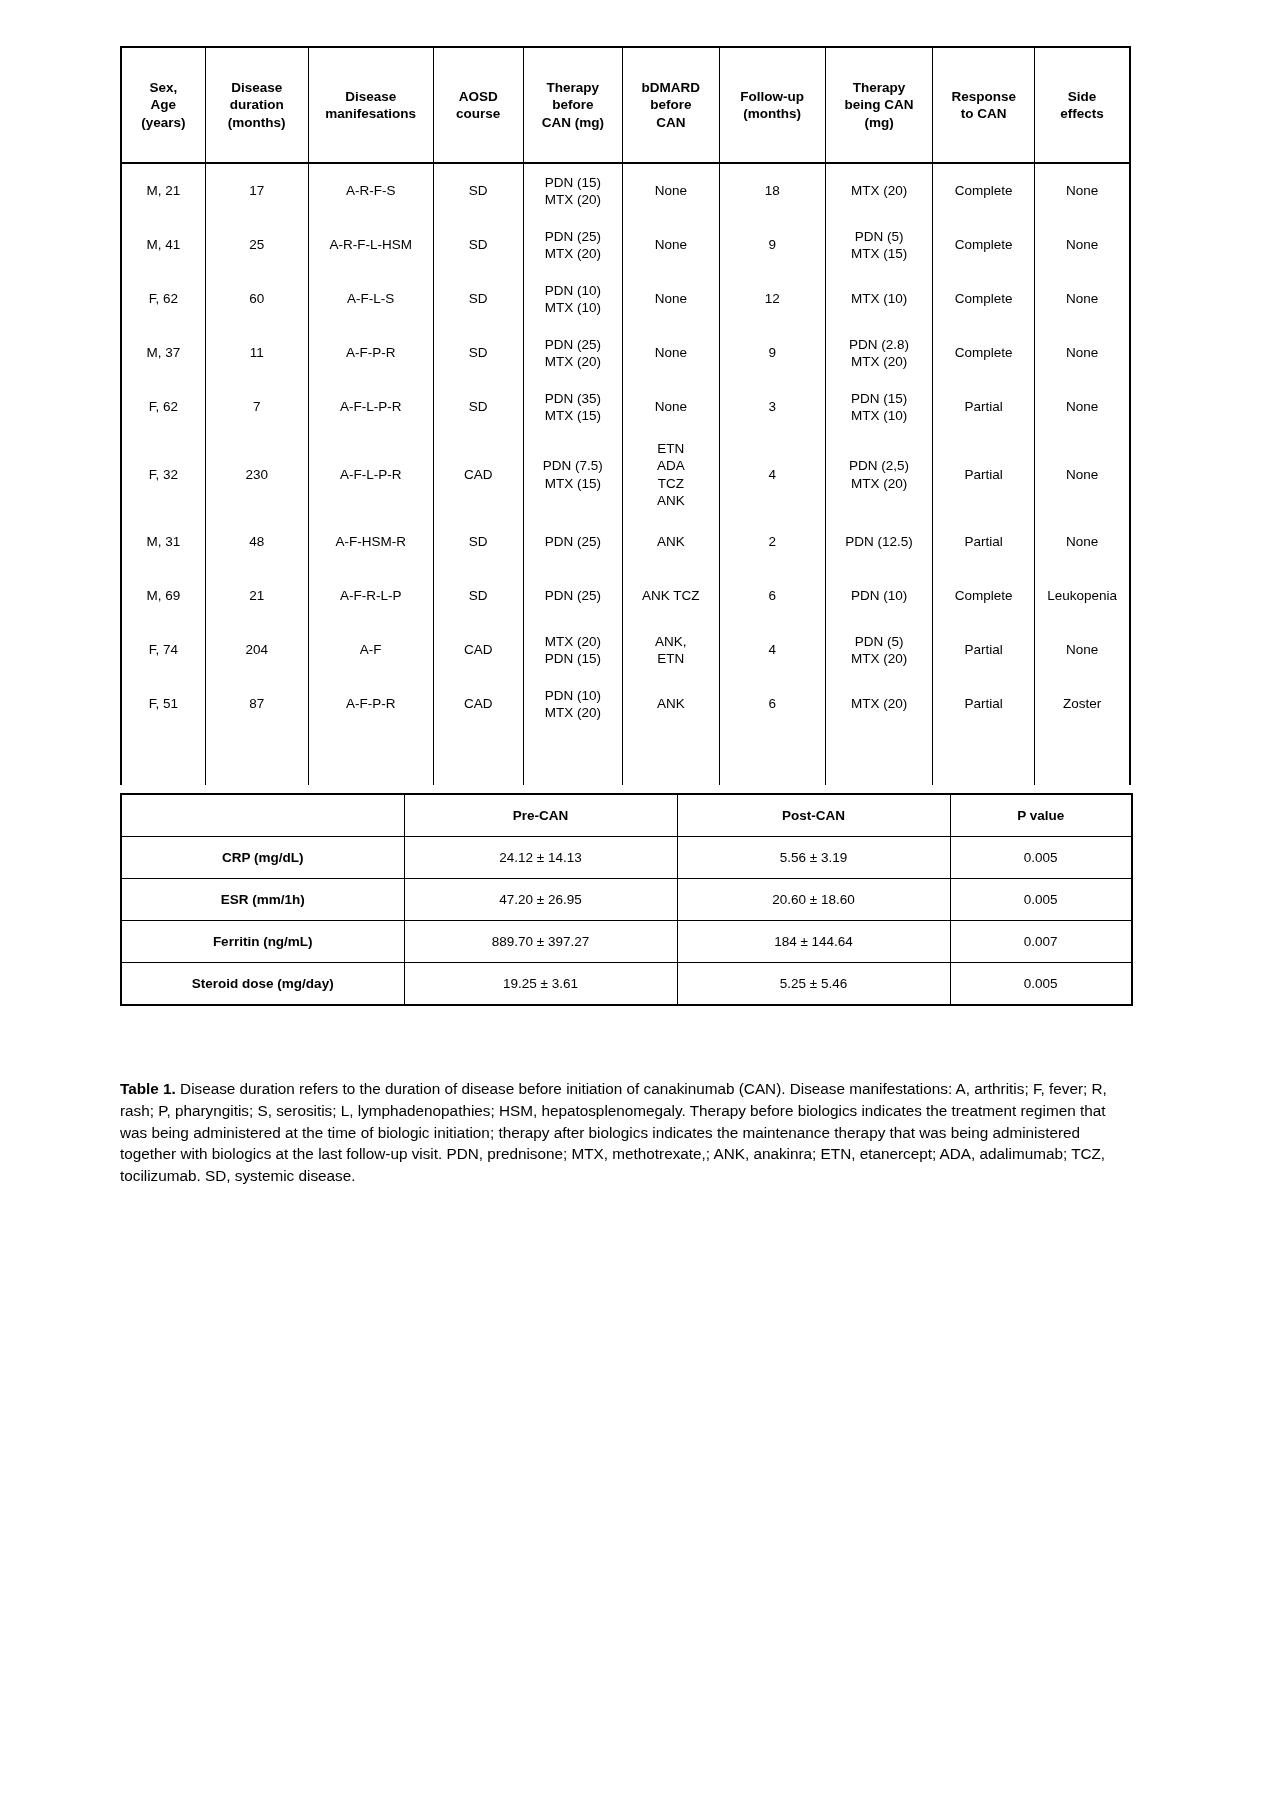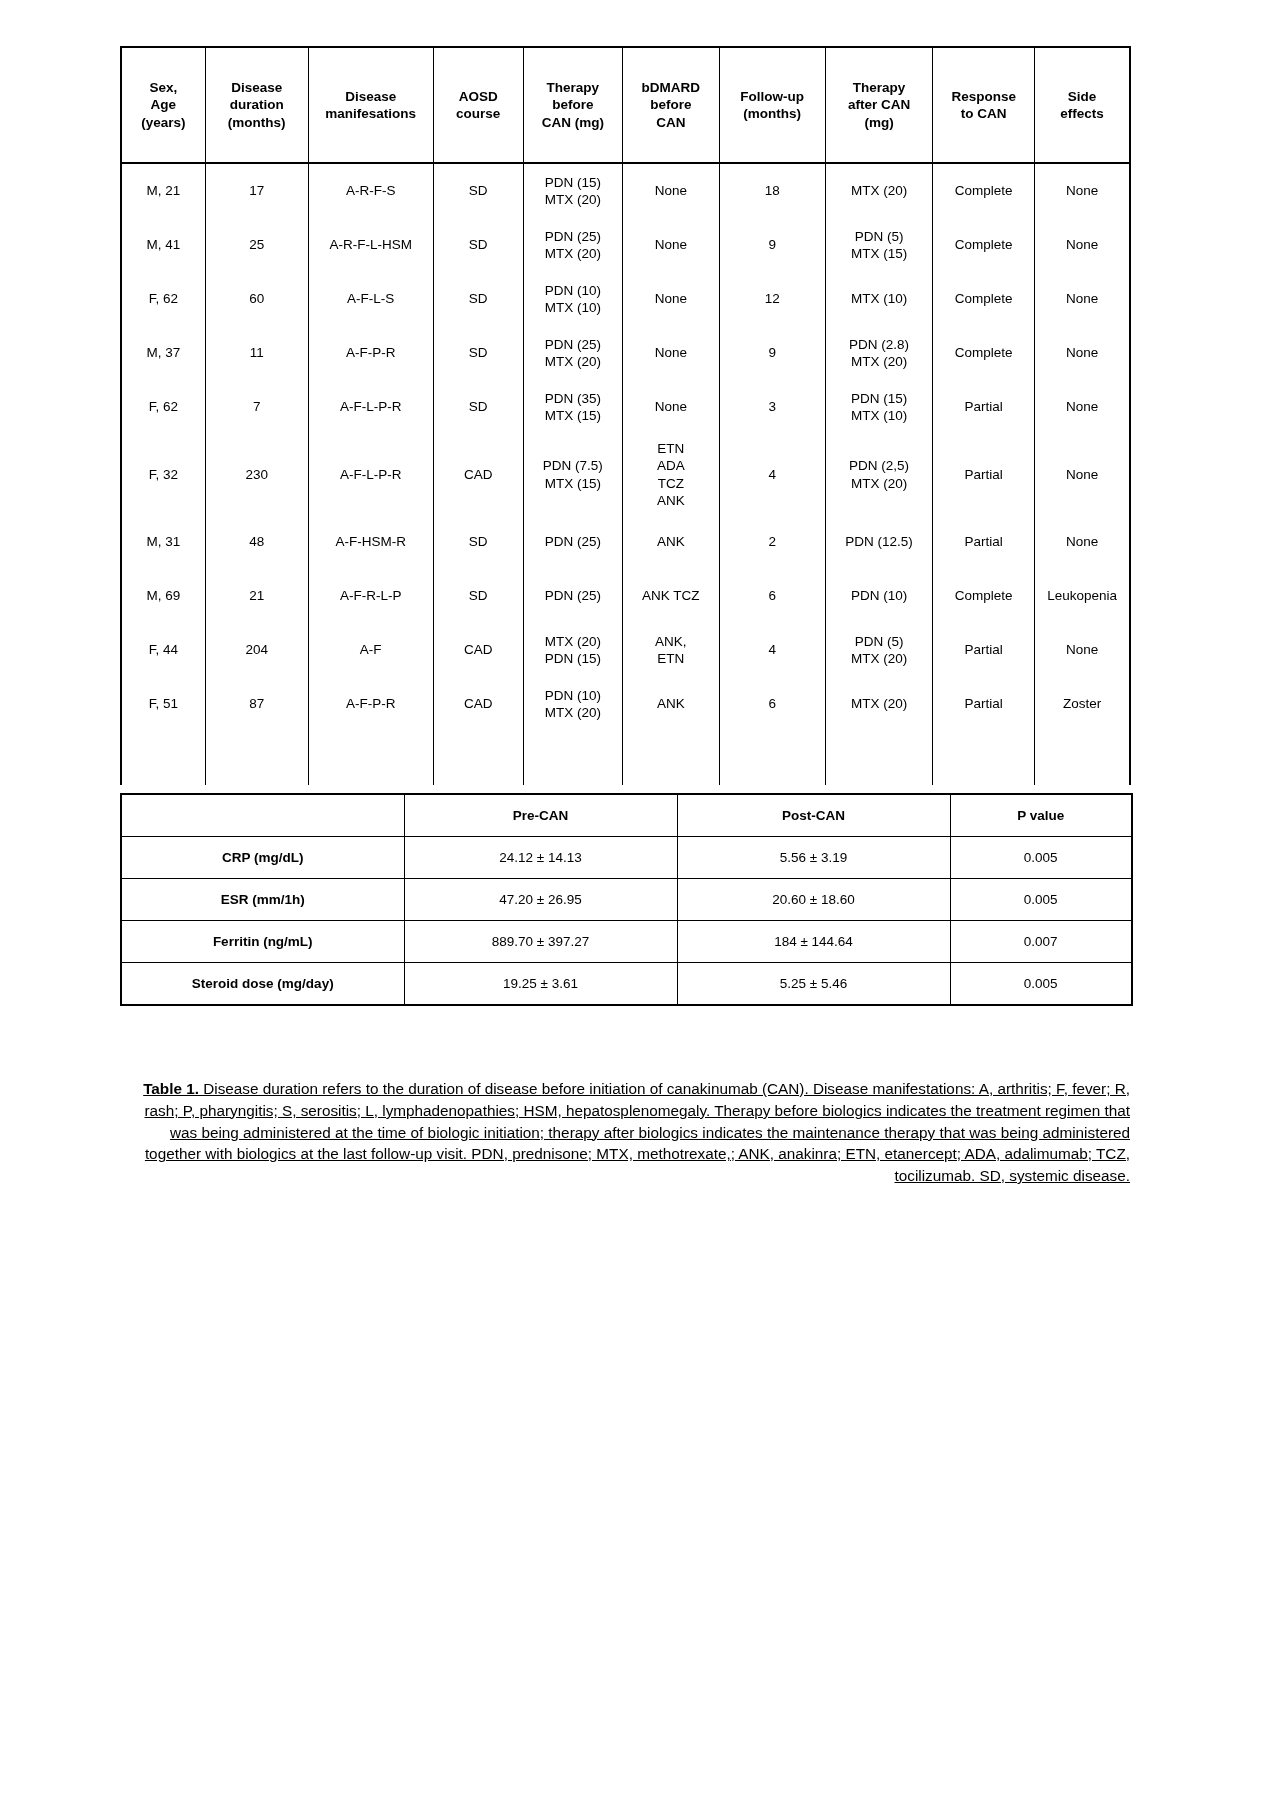--- a/index.html
+++ b/index.html
@@ -94,22 +94,21 @@
   col.s0 { width: 283px; }
   col.s1 { width: 273px; }
   col.s2 { width: 273px; }
   col.s3 { width: 182px; }
 
   .caption {
     margin-top: 72px;
     width: 1010px;
     font-size: 15.3px;
     line-height: 1.42;
-    text-align: right;
-    text-decoration: underline;
+    text-align: left;
   }
   .caption b {
     font-weight: bold;
   }
   .table-wrap {
     position: relative;
   }
 </style>
 </head>
 <body>
@@ -159,21 +158,21 @@
             <span>bDMARD</span>
             <span>before</span>
             <span>CAN</span>
           </th>
           <th class="cell-lines">
             <span>Follow-up</span>
             <span>(months)</span>
           </th>
           <th class="cell-lines">
             <span>Therapy</span>
-            <span>after CAN</span>
+            <span>being CAN</span>
             <span>(mg)</span>
           </th>
           <th class="cell-lines">
             <span>Response</span>
             <span>to CAN</span>
           </th>
           <th class="cell-lines">
             <span>Side</span>
             <span>effects</span>
           </th>
@@ -453,21 +452,21 @@
           <td class="cell-lines">
               <span>Complete</span>
             </td>
           <td class="cell-lines">
               <span>Leukopenia</span>
             </td>
         </tr>
 
         <tr>
           <td class="cell-lines">
-              <span>F, 44</span>
+              <span>F, 74</span>
             </td>
           <td class="cell-lines">
               <span>204</span>
             </td>
           <td class="cell-lines">
               <span>A-F</span>
             </td>
           <td class="cell-lines">
               <span>CAD</span>
             </td>

